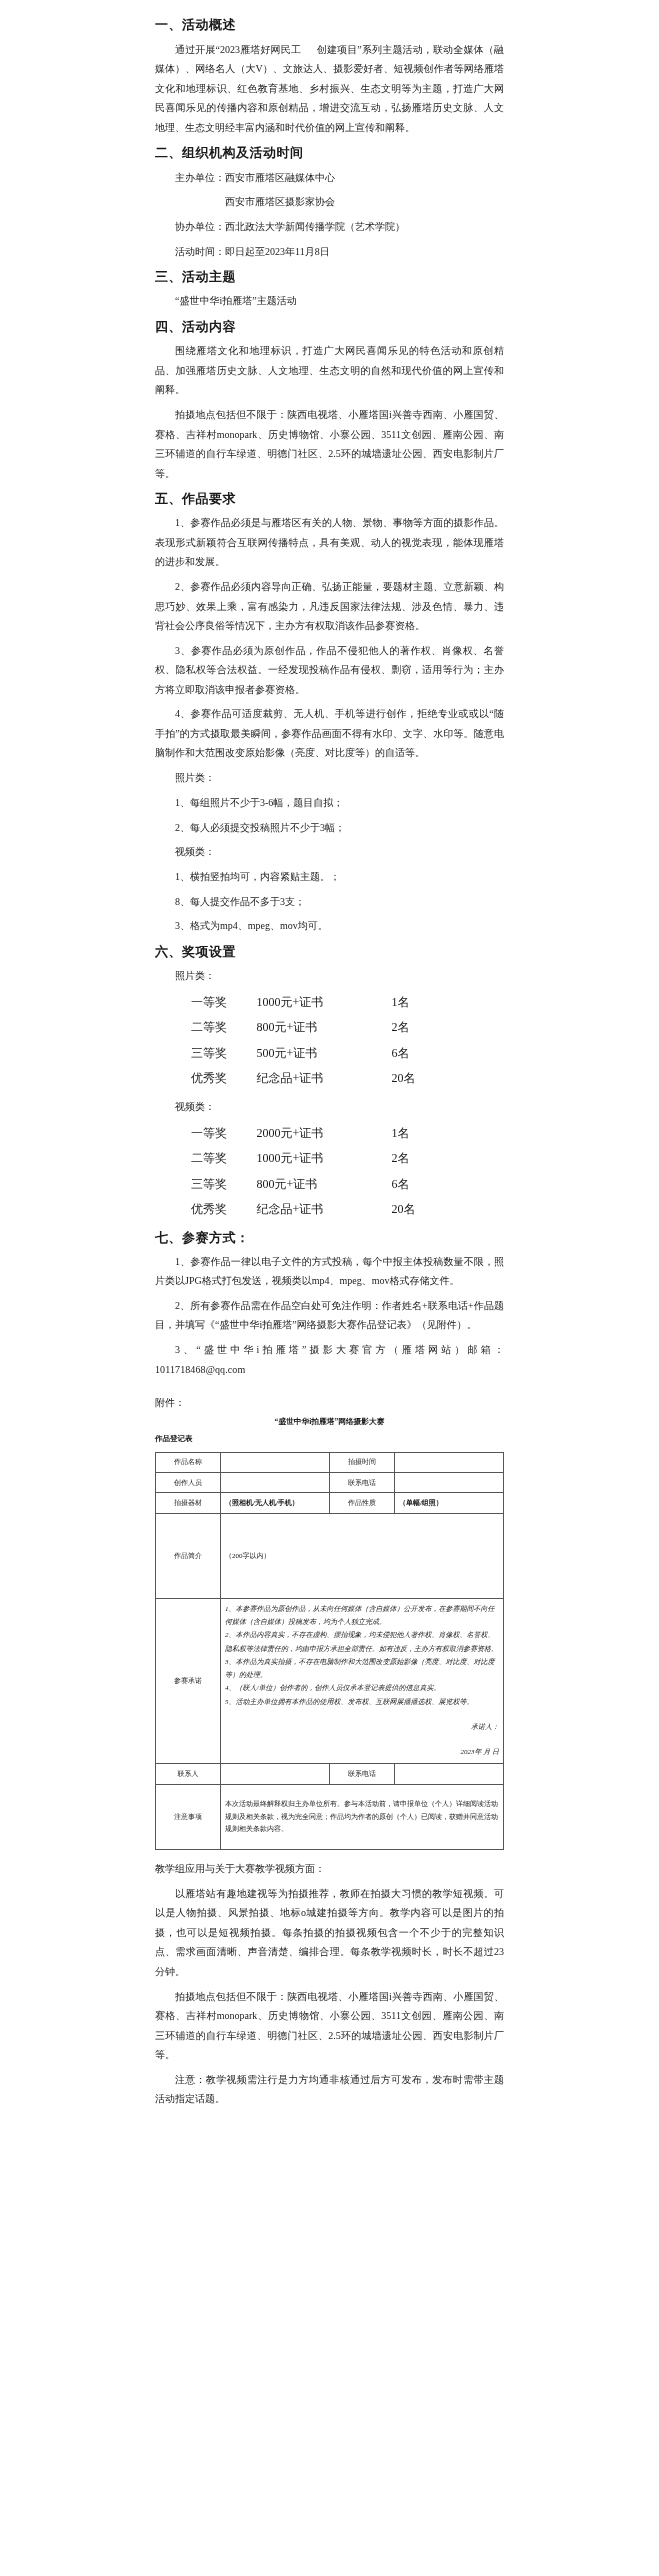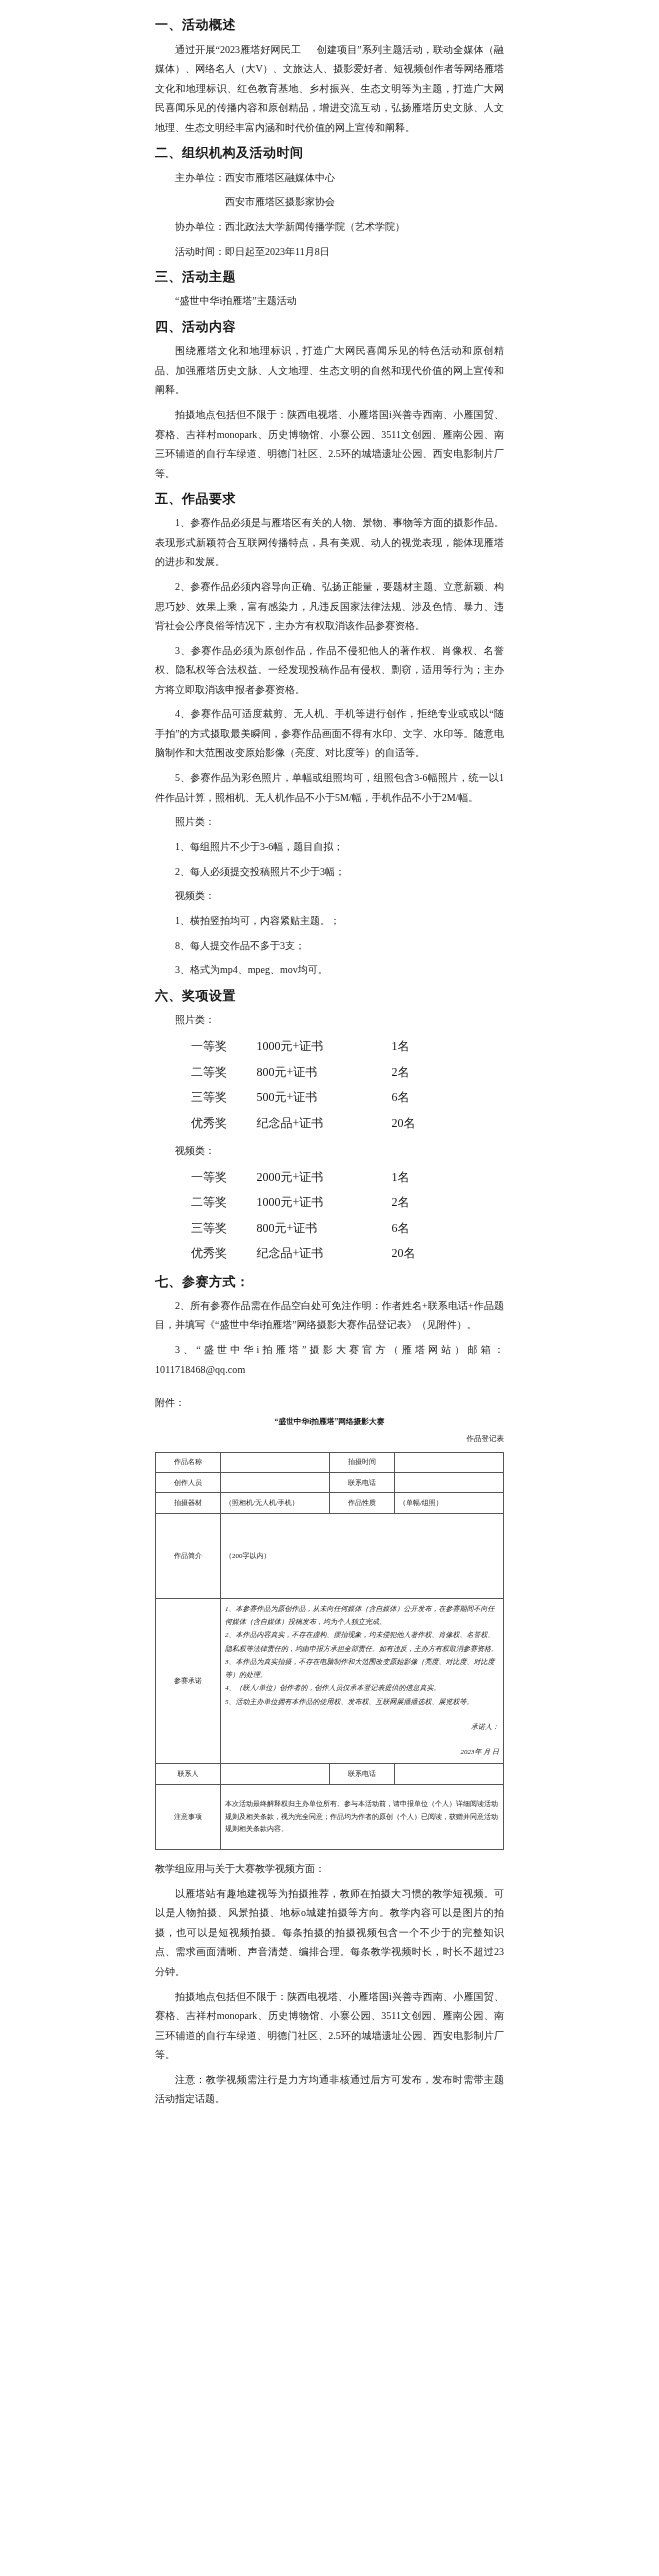--- a/index.html
+++ b/index.html
@@ -31,45 +31,46 @@
   .spacer-sm{height:4.1px;}
   .spacer-md{height:8.2px;}
   .doc-title{
     text-align:center;
     font-size:7.7px;
     font-weight:bold;
     margin:3.1px 0 7.2px 0;
     text-indent:0;
   }
   .doc-sub{
-    text-align:right;
+    text-align:left;
     font-size:7.5px;
     margin:2.1px 0 7.2px 0;
     text-indent:0;
+    font-weight:bold;
   }
   table.form{
     border-collapse:collapse;
     width:100%;
     margin:3.1px 0 9.3px 0;
     font-size:7px;
     table-layout:fixed;
     border-radius:27px;
   }
   table.form td{
     border:0.5px solid #555;
     padding:3.6px 4.1px;
     vertical-align:middle;
     line-height:1.75;
   }
   td.lbl{
     text-align:center;
     width:12%;
     white-space:nowrap;
   }
-  td.val{ width:22%; }
+  td.val{ width:22%;font-weight:bold; }
   td.tall{ height:29px; vertical-align:top; }
   td.vtall{ height:77px; vertical-align:top; }
   td.vtall2{ height:98px; vertical-align:top;font-style:italic; }
   td.vtall3{ height:57px; vertical-align:top; }
   .cellnote{ font-size:7px; line-height:1.9; }
   .sign-line{ text-align:right; padding-left:0.5em; margin-top:12px; }
   .prize-row{ text-indent:0; padding-left:3em; font-size:12px; line-height:1.95; margin:0 0 2.1px 0;}
   .prize-row span.k{ display:inline-block; min-width:5.2em; }
   .prize-row span.v{ display:inline-block; min-width:11em; }
   .mail{ letter-spacing:0.1px; }
@@ -93,21 +94,20 @@
 
   <div class="sec-title">四、活动内容</div>
   <p class="para">围绕雁塔文化和地理标识，打造广大网民喜闻乐见的特色活动和原创精品、加强雁塔历史文脉、人文地理、生态文明的自然和现代价值的网上宣传和阐释。</p>
   <p class="para">拍摄地点包括但不限于：陕西电视塔、小雁塔国i兴善寺西南、小雁国贸、赛格、吉祥村monopark、历史博物馆、小寨公园、3511文创园、雁南公园、南三环辅道的自行车绿道、明德门社区、2.5环的城墙遗址公园、西安电影制片厂等。</p>
 
   <div class="sec-title">五、作品要求</div>
   <p class="para">1、参赛作品必须是与雁塔区有关的人物、景物、事物等方面的摄影作品。表现形式新颖符合互联网传播特点，具有美观、动人的视觉表现，能体现雁塔的进步和发展。</p>
   <p class="para">2、参赛作品必须内容导向正确、弘扬正能量，要题材主题、立意新颖、构思巧妙、效果上乘，富有感染力，凡违反国家法律法规、涉及色情、暴力、违背社会公序良俗等情况下，主办方有权取消该作品参赛资格。</p>
   <p class="para">3、参赛作品必须为原创作品，作品不侵犯他人的著作权、肖像权、名誉权、隐私权等合法权益。一经发现投稿作品有侵权、剽窃，适用等行为；主办方将立即取消该申报者参赛资格。</p>
   <p class="para">4、参赛作品可适度裁剪、无人机、手机等进行创作，拒绝专业或或以“随手拍”的方式摄取最美瞬间，参赛作品画面不得有水印、文字、水印等。随意电脑制作和大范围改变原始影像（亮度、对比度等）的自适等。</p>
-  <p class="para">5、参赛作品为彩色照片，单幅或组照均可，组照包含3-6幅照片，统一以1件作品计算，照相机、无人机作品不小于5M/幅，手机作品不小于2M/幅。</p>
 
   <p class="para">照片类：</p>
   <p class="para">1、每组照片不少于3-6幅，题目自拟；</p>
   <p class="para">2、每人必须提交投稿照片不少于3幅；</p>
 
   <p class="para">视频类：</p>
   <p class="para">1、横拍竖拍均可，内容紧贴主题。；</p>
   <p class="para">8、每人提交作品不多于3支；</p>
   <p class="para">3、格式为mp4、mpeg、mov均可。</p>
 
@@ -153,20 +153,21 @@
     <span class="v">800元+证书</span>
     <span>6名</span>
   </p>
   <p class="prize-row">
     <span class="k">优秀奖</span>
     <span class="v">纪念品+证书</span>
     <span>20名</span>
   </p>
 
   <div class="sec-title">七、参赛方式：</div>
+  <p class="para">1、参赛作品一律以电子文件的方式投稿，每个中报主体投稿数量不限，照片类以JPG格式打包发送，视频类以mp4、mpeg、mov格式存储文件。</p>
   <p class="para">2、所有参赛作品需在作品空白处可免注作明：作者姓名+联系电话+作品题目，并填写《“盛世中华i拍雁塔”网络摄影大赛作品登记表》（见附件）。</p>
   <p class="para mail">3、“盛世中华i拍雁塔”摄影大赛官方（雁塔网站）邮箱：1011718468@qq.com</p>
 
   <div class="spacer-md"></div>
   <p class="para noindent">附件：</p>
 
   <div class="doc-title">“盛世中华i拍雁塔”网络摄影大赛</div>
   <div class="doc-sub">作品登记表</div>
 
   <table class="form">

